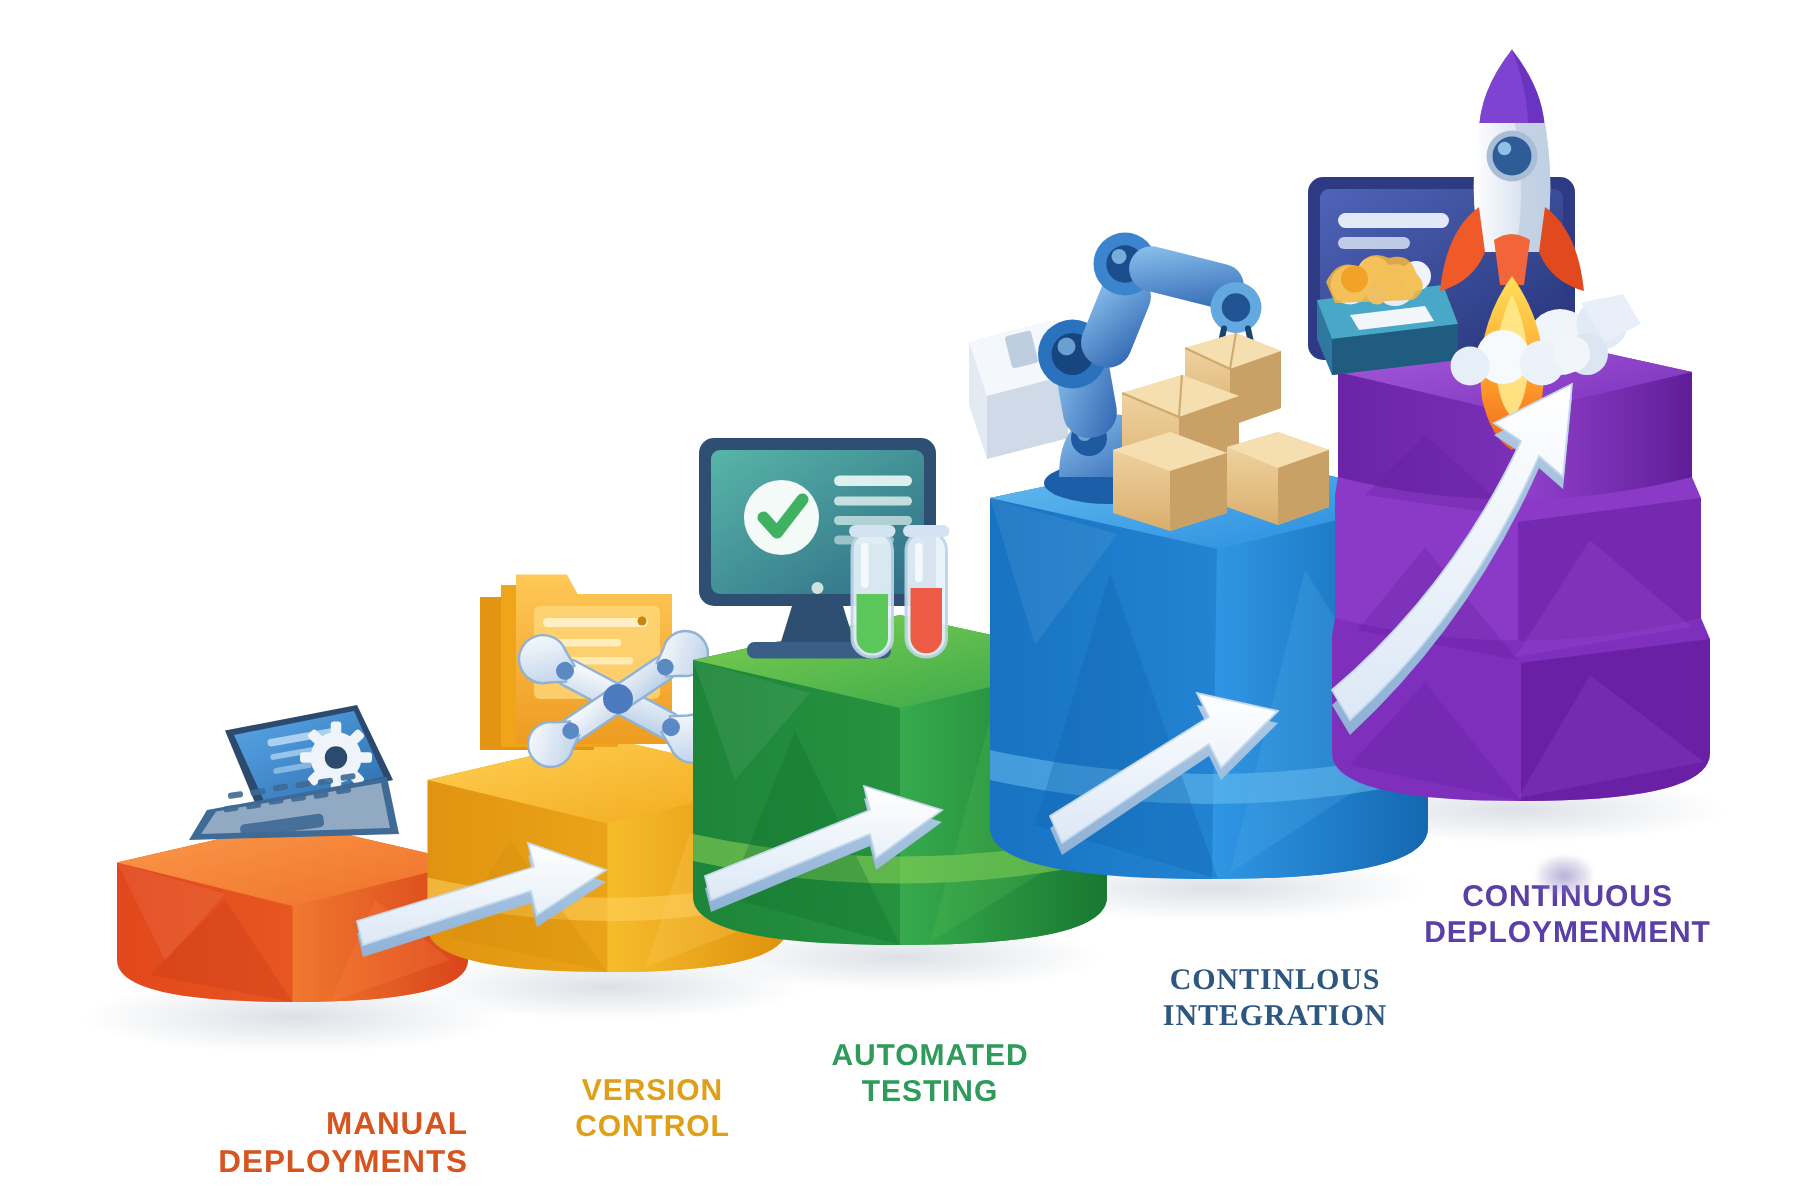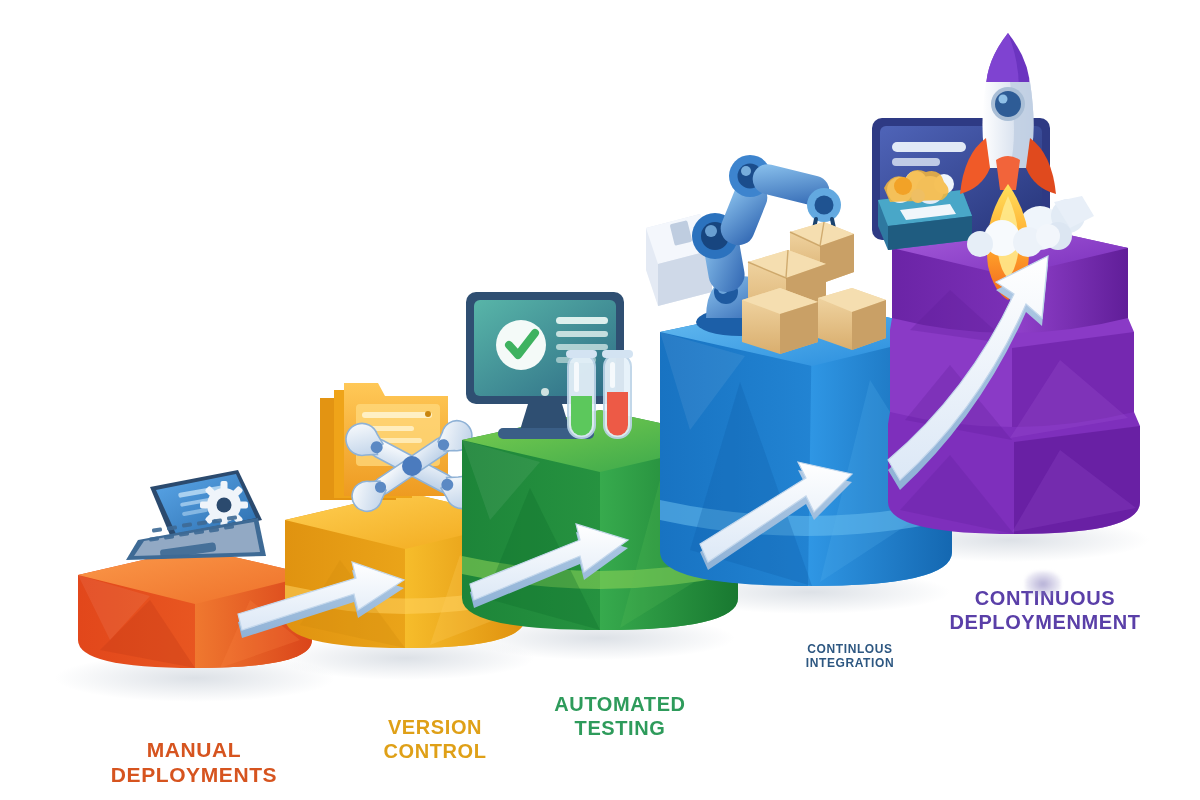--- a/index.html
+++ b/index.html
@@ -12,24 +12,24 @@
   #stage{position:absolute;inset:0;width:1200px;height:800px;}
   svg#scene{position:absolute;left:0;top:0;width:1200px;height:800px;display:block;}
 
   .lbl{
     position:absolute;text-align:center;font-weight:bold;
     letter-spacing:0.6px;line-height:1.18;
     text-transform:uppercase;white-space:pre-line;
     user-select:none;
     margin-top:40px;
   }
-  #lbl0{left:44px;top:698px;width:300px;font-size:21px;color:#D6541F;}
+  #lbl0{left:12px;top:698px;width:300px;font-size:21px;color:#D6541F;text-align:right;}
   #lbl1{left:310px;top:676px;width:250px;font-size:20px;color:#DFA017;}
   #lbl2{left:495px;top:653px;width:250px;font-size:20px;color:#2E9B5B;}
-  #lbl3{left:725px;top:602px;width:250px;font-size:12px;color:#2D5781;}
+  #lbl3{left:725px;top:602px;width:250px;font-size:20px;color:#2D5781;font-family:Liberation Serif, serif;}
   #lbl4{left:905px;top:547px;width:280px;font-size:20px;color:#5A3FA8;}
   .smudge{
     position:absolute;left:1025px;top:571px;width:36px;height:26px;
     background:radial-gradient(ellipse at 50% 50%, rgba(120,110,180,.55), rgba(170,165,210,.18) 68%, rgba(255,255,255,0) 80%);
     filter:blur(1.6px);pointer-events:none;
   }
 </style>
 </head>
 <body>
 

